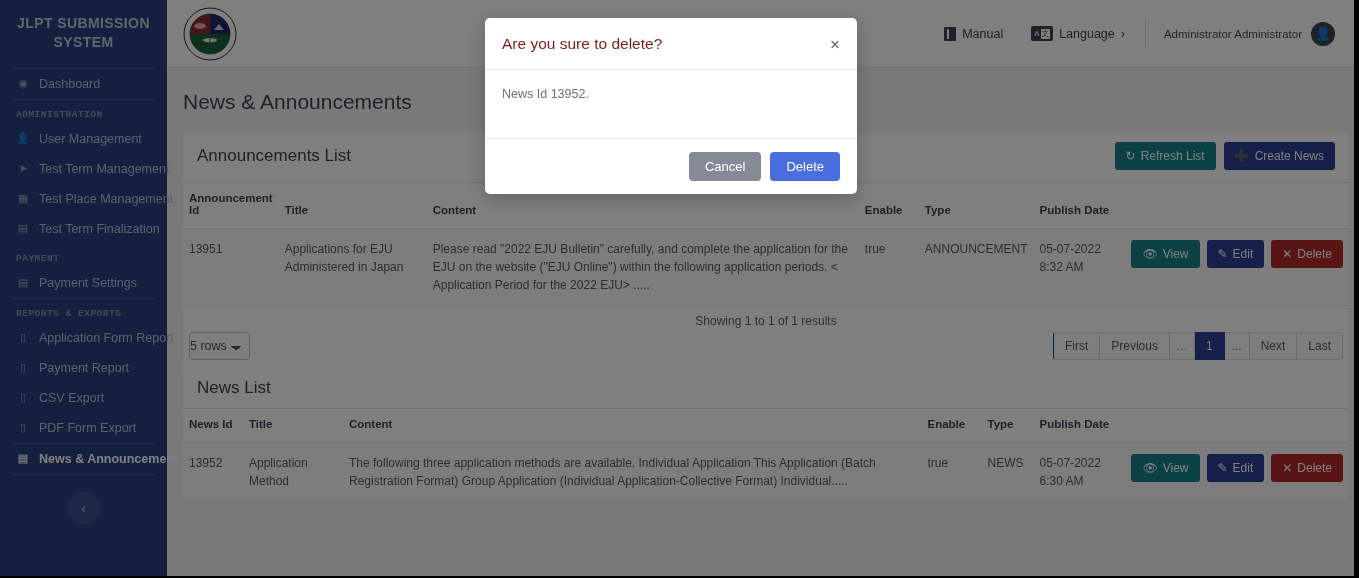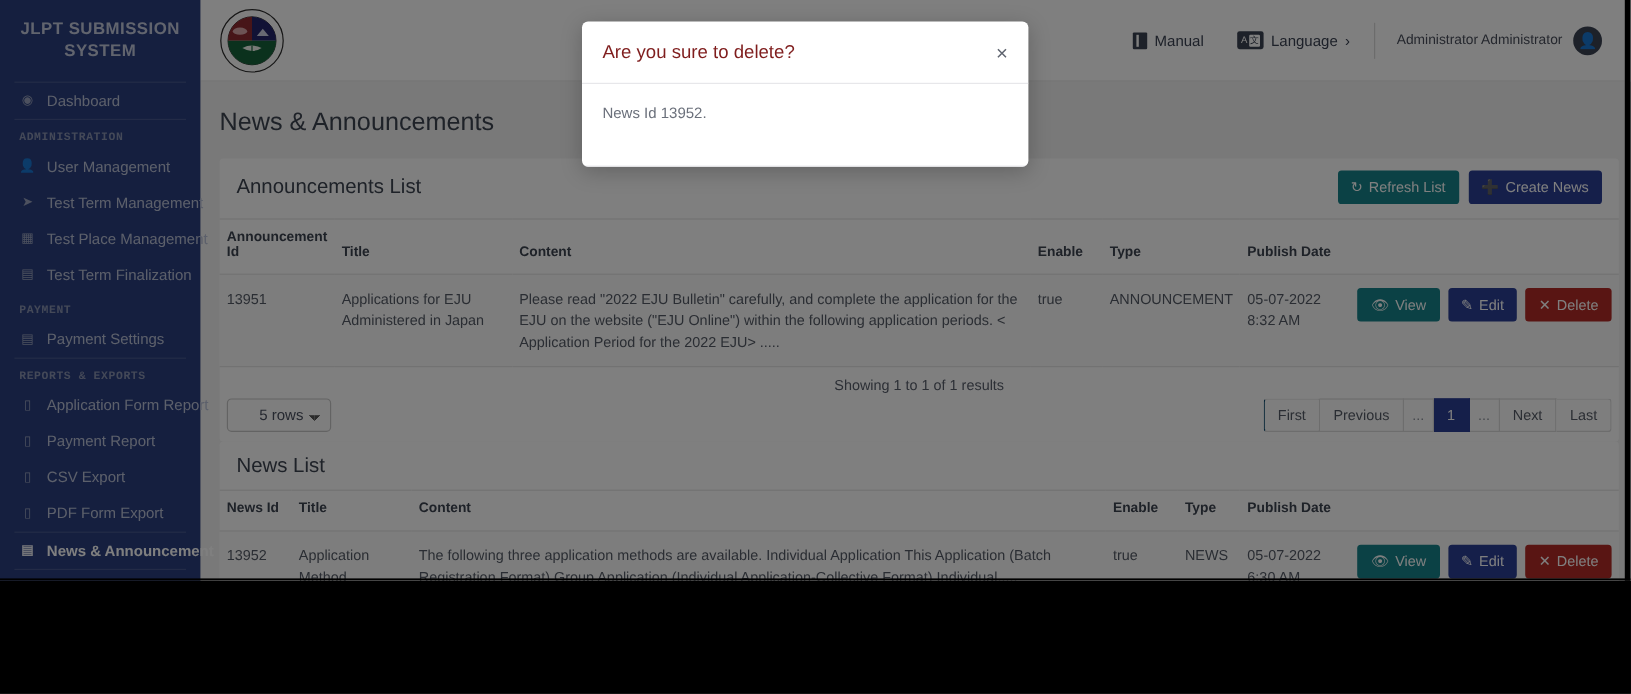--- a/index.html
+++ b/index.html
@@ -4,21 +4,21 @@
 <style>
   * { box-sizing: border-box; margin: 0; padding: 0; }
   html, body {
     width: 1359px; height: 578px;
     overflow: hidden;
     font-family: "Liberation Sans", sans-serif;
     background: #000;
   }
   #app {
     position: relative;
-    width: 1359px; height: 484px;
+    width: 1359px; height: 578px;
     background: #f0f0f0;
     overflow: hidden;
   }
 
   
   #sidebar {
     position: absolute; left: 0; top: 0;
     width: 167px; height: 578px;
     background: #2b3f7e;
     color: #c9cfe2;
@@ -225,21 +225,21 @@
     position: absolute;
     left: 0; right: 0;
     text-align: center;
     font-size: 12px; color: #585e6b;
     pointer-events: none;
   }
   .foot-wrap { position: relative; }
   .select-rows {
     font-size: 12.5px;
     color: #4b5160;
-    padding: 6px 22px 6px 26px;
+    padding: 6px 22px 6px 0;
     border: 1px solid #c6c6c6;
     border-radius: 4px;
     background: #fdfdfd;
     appearance: none;
     font-family: "Liberation Sans", sans-serif;
     cursor: pointer;
     background-image:
       linear-gradient(45deg, transparent 50%, #555 50%),
       linear-gradient(135deg, #555 50%, transparent 50%);
     background-position: calc(100% - 13px) 13px, calc(100% - 8px) 13px;
@@ -549,17 +549,21 @@
   <div id="overlay"></div>
 
   <div id="modal" role="dialog">
     <div class="m-head">
       <div class="m-title">Are you sure to delete?</div>
       <button class="m-close">×</button>
     </div>
     <div class="m-body">
       <p>News Id 13952.</p>
     </div>
+    <div class="m-foot">
+      <button class="m-btn m-cancel">Cancel</button>
+      <button class="m-btn m-delete">Delete</button>
+    </div>
   </div>
 
   <div id="frame-right"></div>
   <div id="frame-bottom"></div>
 </div>
 
 </body></html>

